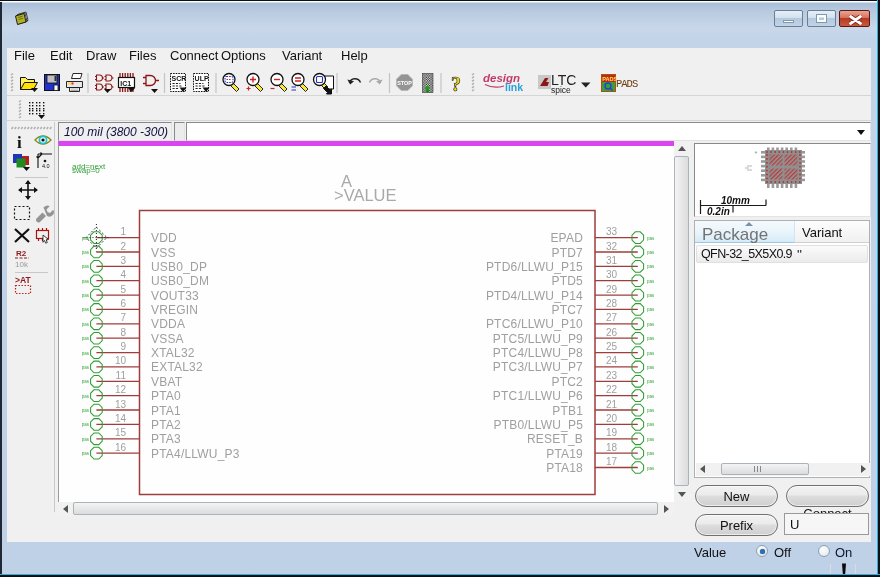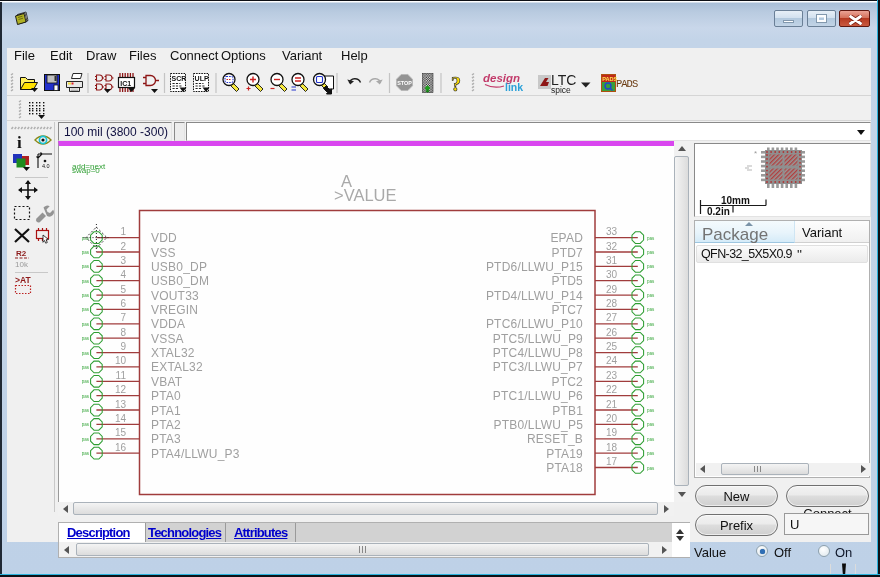--- a/index.html
+++ b/index.html
@@ -1,21 +1,21 @@
 <!DOCTYPE html>
 <html><head><meta charset="utf-8">
 <style>
 *{margin:0;padding:0;box-sizing:border-box}
 html,body{width:880px;height:577px;overflow:hidden;font-family:"Liberation Sans",sans-serif;}
 .abs{position:absolute}
 #win{position:absolute;left:0;top:0;width:880px;height:577px;background:linear-gradient(180deg,#0d1016 0px,#0d1016 1px,#fdfeff 1px,#fdfeff 2px,#a9bfd8 3px,#b9cbe0 12px,#c9d7ea 28px,#c3d4e8 40px,#bed1e7 100%);border:none;}
 #title{position:absolute;left:1px;top:1px;right:1px;height:29px;color:#1a1a1a;font-size:13px;}
 #content{position:absolute;left:7px;top:48px;width:864px;height:494px;background:#f0f0f0;}
 .menui{position:absolute;top:0;height:20px;font-size:13px;color:#111;}
-.sunken{border:1px solid;border-color:#898989 #e3e3e3 #e3e3e3 #898989;}
+.sunken{border:1px solid;border-color:#898989 #e3e3e3 #e3e3e3 #898989;font-style:italic;}
 .btn7{position:absolute;border:1px solid #707070;border-radius:11px;background:linear-gradient(180deg,#f2f2f2 0%,#ebebeb 45%,#dddddd 50%,#cfcfcf 100%);font-size:13px;color:#111;text-align:center;box-shadow:inset 0 0 0 1px rgba(255,255,255,.6)}
 .sb{background:#f1f1f1}
 .arr{position:absolute;width:0;height:0}
 .thumb{position:absolute;background:linear-gradient(180deg,#f4f4f4,#dcdcdc);border:1px solid #aab2ba;border-radius:2px}
 .thumbv{background:linear-gradient(90deg,#f4f4f4,#dcdcdc)}
 .tabtxt{position:absolute;font-size:13px;font-weight:bold;color:#0000cc;text-decoration:underline;letter-spacing:-0.8px}
 </style></head>
 <body>
 <div id="win">
 
@@ -511,40 +511,20 @@
     <div class="arr" style="left:4px;top:5px;border-left:4px solid transparent;border-right:4px solid transparent;border-bottom:5px solid #555"></div>
     <div class="arr" style="left:4px;bottom:5px;border-left:4px solid transparent;border-right:4px solid transparent;border-top:5px solid #555"></div>
   </div>
 
   <div class="abs sb" style="left:51px;top:454px;width:616px;height:14px">
     <div class="thumb" style="left:15px;top:0px;width:585px;height:13px"></div>
     <div class="arr" style="left:5px;top:3px;border-top:4px solid transparent;border-bottom:4px solid transparent;border-right:5px solid #555"></div>
     <div class="arr" style="right:5px;top:3px;border-top:4px solid transparent;border-bottom:4px solid transparent;border-left:5px solid #555"></div>
   </div>
 
-  <div class="abs" style="left:51px;top:474px;width:632px;height:36px;border:1px solid #b0b0b0;background:#d2d2d2">
-    <div class="abs" style="left:0;top:0;width:86px;height:19px;background:#fff"></div>
-    <div class="abs tabtxt" style="left:8px;top:2px">Description</div>
-    <div class="abs" style="left:86px;top:0;width:1px;height:19px;background:#9a9a9a"></div>
-    <div class="abs tabtxt" style="left:89px;top:2px">Technologies</div>
-    <div class="abs" style="left:166px;top:0;width:1px;height:19px;background:#9a9a9a"></div>
-    <div class="abs tabtxt" style="left:175px;top:2px">Attributes</div>
-    <div class="abs" style="left:236px;top:0;width:1px;height:19px;background:#9a9a9a"></div>
-    <div class="abs" style="left:613px;top:0;width:18px;height:34px;background:#fff"></div>
-    <div class="arr" style="left:617px;top:6px;border-left:4px solid transparent;border-right:4px solid transparent;border-bottom:5px solid #333"></div>
-    <div class="arr" style="left:617px;top:13px;border-left:4px solid transparent;border-right:4px solid transparent;border-top:5px solid #333"></div>
-    <div class="abs sb" style="left:0;top:19px;width:613px;height:15px">
-      <div class="thumb" style="left:17px;top:1px;width:573px;height:13px"></div>
-      <div class="abs" style="left:300px;top:4px;width:1px;height:7px;background:#888"></div>
-      <div class="abs" style="left:303px;top:4px;width:1px;height:7px;background:#888"></div>
-      <div class="abs" style="left:306px;top:4px;width:1px;height:7px;background:#888"></div>
-      <div class="arr" style="left:5px;top:4px;border-top:4px solid transparent;border-bottom:4px solid transparent;border-right:5px solid #555"></div>
-      <div class="arr" style="right:5px;top:4px;border-top:4px solid transparent;border-bottom:4px solid transparent;border-left:5px solid #555"></div>
-    </div>
-  </div>
 
   <div class="abs sunken" style="left:687px;top:95px;width:177px;height:74px;background:#fff">
         <svg width="175" height="73" viewBox="0 0 175 73" style="position:absolute;left:0;top:0">
           <defs>
             <pattern id="ht" width="3" height="3" patternTransform="rotate(45)" patternUnits="userSpaceOnUse">
               <rect width="3" height="3" fill="#979797"></rect>
               <rect width="1.4" height="3" fill="#b04040"></rect>
             </pattern>
           </defs>
           <rect x="72.0" y="3.5" width="2.6" height="6" fill="#9a9a9a"></rect>

